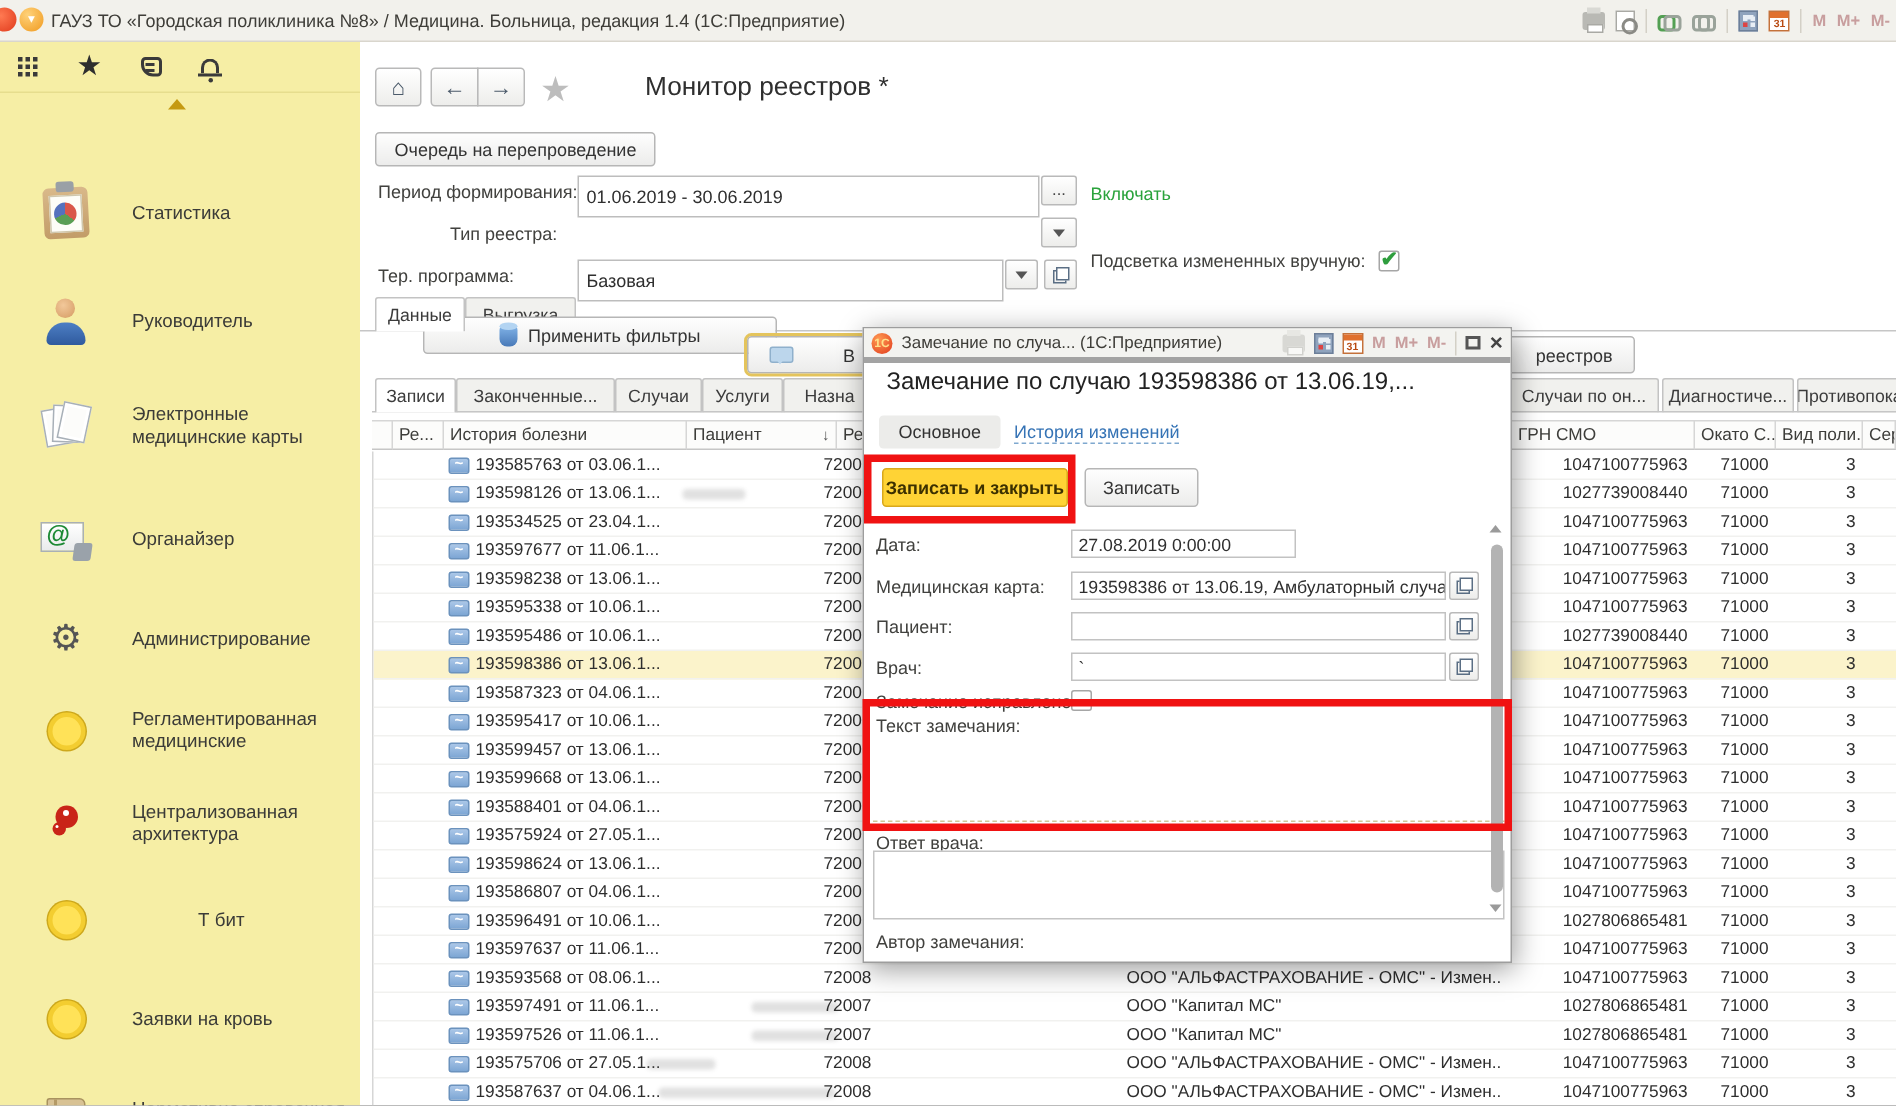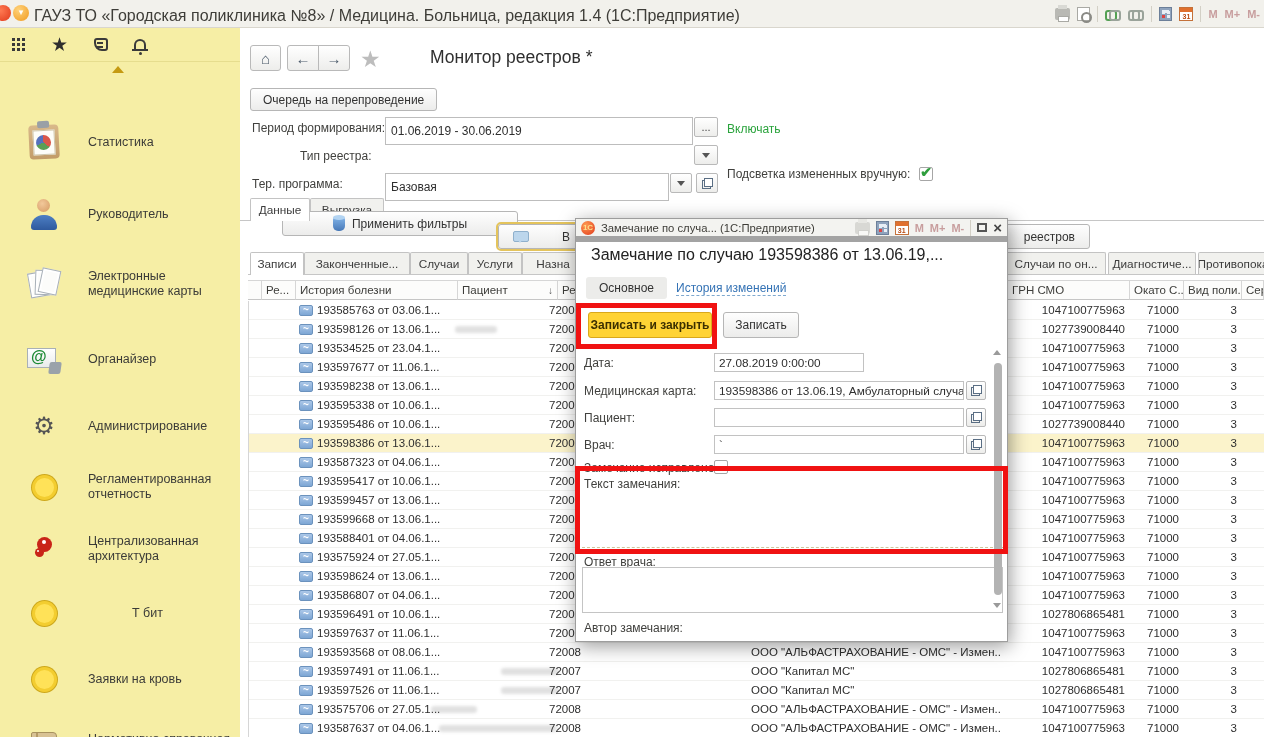--- a/index.html
+++ b/index.html
@@ -3,21 +3,21 @@
 <meta charset="utf-8">
 <style>
   html,body{margin:0;padding:0;background:#888;}
   *{box-sizing:border-box;font-family:"Liberation Sans",sans-serif;}
   .screen{position:relative;width:1264px;height:737px;background:#fff;overflow:hidden;margin:0 auto;}
 
   
   .titlebar{position:absolute;left:0;top:0;width:1264px;height:28px;background:linear-gradient(#f6f5f1,#edecе6);background-color:#f2f1ec;border-bottom:1px solid #d9d6cd;}
   .tb-logo-red{position:absolute;left:-5px;top:5px;width:16px;height:16px;border-radius:50%;background:radial-gradient(circle at 35% 35%,#ff7a52,#e03a1c);}
   .tb-logo-orange{position:absolute;left:13px;top:5px;width:16px;height:16px;border-radius:50%;background:radial-gradient(circle at 35% 30%,#ffd27a,#f09a1f);color:#fff;font-size:9px;line-height:15px;text-align:center;}
-  .tb-title{position:absolute;left:34px;top:7px;font-size:16px;color:#3e3d38;white-space:nowrap;}
+  .tb-title{position:absolute;left:34px;top:7px;font-size:12px;color:#3e3d38;white-space:nowrap;}
   .tb-icons{position:absolute;right:4px;top:4px;display:flex;align-items:center;gap:7px;height:20px;}
   .ico-sep{width:1px;height:16px;background:#d3d0c6;}
   .mbtn{font-size:11px;font-weight:bold;color:#c89e9e;}
   
   .ico-printer{width:15px;height:12px;position:relative;background:#b9b9b4;border-radius:2px;}
   .ico-printer::before{content:"";position:absolute;left:3px;top:-3px;width:9px;height:4px;background:#d9d9d4;}
   .ico-printer::after{content:"";position:absolute;left:3px;bottom:-2px;width:9px;height:4px;background:#fff;border:1px solid #a9a9a4;}
   .ico-preview{width:13px;height:14px;background:#fff;border:1px solid #a9a9a4;position:relative;}
   .ico-preview::after{content:"";position:absolute;right:-3px;bottom:-3px;width:7px;height:7px;border:2px solid #8a8a85;border-radius:50%;}
   .ico-link{width:16px;height:10px;position:relative;}
@@ -108,21 +108,21 @@
 
   
   .ico-apply{width:12px;height:14px;background:linear-gradient(#82b4e8,#4879b8);border-radius:3px 3px 5px 5px;position:relative;flex:none;}
   .ico-apply::before{content:"";position:absolute;left:0;top:-2px;width:12px;height:5px;background:#b3d4f2;border-radius:50%;}
   .ico-bubble{width:16px;height:11px;background:#bcd6ec;border:1px solid #8fb0cc;border-radius:2px;position:relative;flex:none;}
   .ico-bubble::after{content:"";position:absolute;left:3px;bottom:-5px;border:3px solid transparent;border-top:4px solid #bcd6ec;}
   .ylw-outline{outline:2px solid #e4c45c;outline-offset:0;}
 
   
   .modal{position:absolute;left:575px;top:218px;width:433px;height:424px;background:#fff;border:1px solid #9d9d9d;box-shadow:2px 4px 18px rgba(0,0,0,.4);z-index:50;}
-  .m-titlebar{position:absolute;left:0;top:0;right:0;height:23px;background:#f3f3f0;border-bottom:6px solid #a3a3a3;display:flex;align-items:center;padding:0 5px;gap:6px;}
+  .m-titlebar{position:absolute;left:0;top:0;right:0;height:23px;background:#f3f3f0;border-bottom:4px solid #a3a3a3;display:flex;align-items:center;padding:0 5px;gap:6px;}
   .m-logo{width:14px;height:14px;border-radius:50%;background:radial-gradient(circle at 35% 30%,#ff9a52,#e0391b);color:#ffe08a;font-size:8px;font-weight:bold;text-align:center;line-height:14px;flex:none;}
   .m-title{font-size:11.3px;color:#3e3d38;white-space:nowrap;overflow:hidden;flex:1;}
   .m-ctl{display:flex;align-items:center;gap:6px;}
   .ico-max{width:10px;height:9px;border:2px solid #555;}
   .ico-close{font-size:15px;color:#444;font-weight:bold;line-height:10px;}
   .m-heading{position:absolute;left:15px;top:27px;font-size:16px;color:#222;white-space:nowrap;}
   .m-tab-active{position:absolute;left:10px;top:58px;height:22px;padding:0 13px;background:#ececea;border-radius:3px;font-size:12px;color:#333;display:flex;align-items:center;}
   .m-link{position:absolute;left:100px;top:62px;font-size:12px;color:#3573b5;border-bottom:1px dashed #7ea8cf;}
   .btn-yellow{position:absolute;background:#ffd335;border:1px solid #d9a81c;border-radius:3px;font-size:12px;font-weight:bold;color:#3c3000;display:flex;align-items:center;justify-content:center;}
   .m-lbl{position:absolute;left:8px;font-size:12px;color:#41413e;white-space:nowrap;}
@@ -207,21 +207,21 @@
         <div class="sb-item" style="top: 369px;">
           <div class="sb-ico-box">
             <div class="icn-gear">⚙</div>
           </div>
           <div class="sb-label">Администрирование</div>
         </div>
         <div class="sb-item" style="top: 430px;">
           <div class="sb-ico-box">
             <div class="icn-coin"></div>
           </div>
-          <div class="sb-label">Регламентированная отчетность</div>
+          <div class="sb-label">Регламентированная медицинские</div>
         </div>
         <div class="sb-item" style="top: 492px;">
           <div class="sb-ico-box">
             <div class="icn-red"></div>
           </div>
           <div class="sb-label">Централизованная архитектура</div>
         </div>
         <div class="sb-item" style="top: 556px; gap: 44px;">
           <div class="sb-ico-box">
             <div class="icn-coin"></div>

